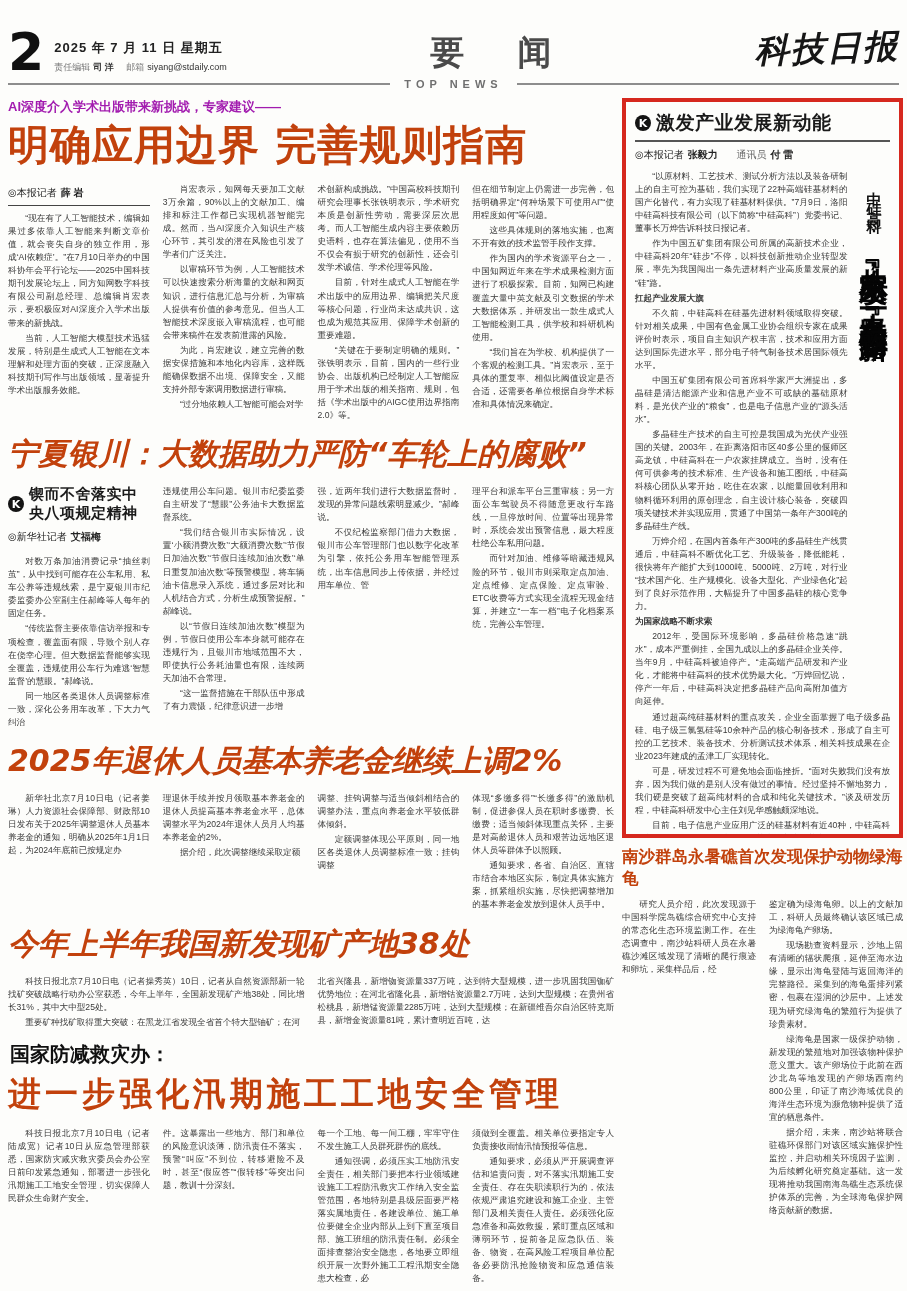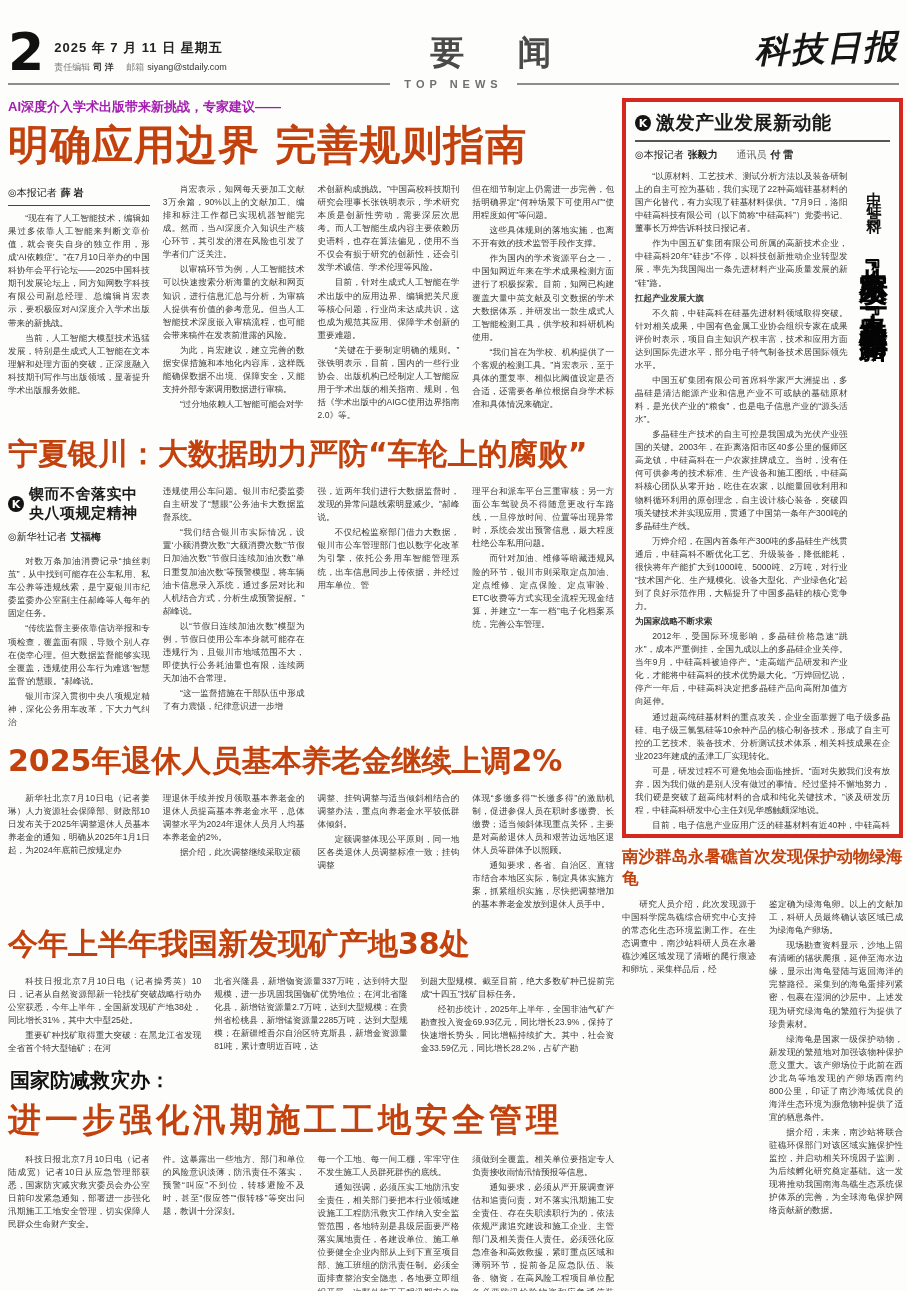--- a/index.html
+++ b/index.html
@@ -21,21 +21,21 @@
   .hdr-rule{display:flex;align-items:center;gap:14px;margin:2px 0 8px 0;}
   .hdr-rule .bar{flex:1;height:2px;background:#8d8d8d;}
   .sec-sub{font-size:11px;font-weight:bold;color:#6f6f6f;letter-spacing:5px;white-space:nowrap;}
   
   .main{display:flex;gap:8px;}
   .colL{width:606px;flex:none;}
   .colR{width:281px;flex:none;}
   .kicker{font-size:13px;font-weight:bold;color:#a21caf;}
   .headline{font-weight:900;color:#c2410c;text-align:left;font-family:"DejaVu Sans",sans-serif;}
   .h-ai{font-size:41px;letter-spacing:1px;margin:2px 0 10px 0;}
-  .h-mid{font-size:30px;margin:6px 0 10px 0;letter-spacing:0px;}
+  .h-mid{font-size:30px;margin:6px 0 10px 0;letter-spacing:0px;font-style:italic;}
   .byline{font-size:10px;color:#222;padding:3px 0 5px 0;border-bottom:1.5px solid #444;margin-bottom:6px;}
   .byline b{margin-left:4px;}
   .cols{display:flex;gap:13px;}
   .cols .c{flex:1;min-width:0;}
   .c p,.flow p{font-size:8.6px;line-height:1.52;text-align:justify;margin:0 0 2px 0;text-indent:2em;color:#3a3a3a;}
   [data-noindent] p:first-child{text-indent:0;}
   .kbadge{display:flex;align-items:center;gap:5px;margin-bottom:4px;}
   .kicon{width:16px;height:16px;border-radius:50%;background:#141414;color:#fff;font-size:11px;font-weight:900;
          display:flex;align-items:center;justify-content:center;flex:none;font-family:"DejaVu Sans",sans-serif;}
   .kbadge .ktext{font-size:15px;font-weight:900;color:#1a1a1a;letter-spacing:0.5px;}
@@ -122,21 +122,21 @@
         <div class="cols">
           <div class="c">
             <div class="kbadge">
               <span class="kicon">K</span>
               <span class="ktext">锲而不舍落实中央八项规定精神</span>
             </div>
             <div class="byline" style="border-bottom:none;"><span>◎新华社记者</span><b>艾福梅</b></div>
             <div>
                 <p>对数万条加油消费记录“抽丝剥茧”，从中找到可能存在公车私用、私车公养等违规线索，是宁夏银川市纪委监委办公室副主任郝峰等人每年的固定任务。</p>
                 <p>“传统监督主要依靠信访举报和专项检查，覆盖面有限，导致个别人存在侥幸心理。但大数据监督能够实现全覆盖，违规使用公车行为难逃‘智慧监督’的慧眼。”郝峰说。</p>
-                <p>银川市深入贯彻中央八项规定精神，深化公务用车改革，下大力气纠治</p>
+                <p>同一地区各类退休人员调整标准一致，深化公务用车改革，下大力气纠治</p>
               </div>
           </div>
           <div class="c" data-noindent="">
               <p>违规使用公车问题。银川市纪委监委自主研发了“慧眼”公务油卡大数据监督系统。</p>
               <p>“我们结合银川市实际情况，设置‘小额消费次数’‘大额消费次数’‘节假日加油次数’‘节假日连续加油次数’‘单日重复加油次数’等预警模型，将车辆油卡信息录入系统，通过多层对比和人机结合方式，分析生成预警提醒。”郝峰说。</p>
               <p>以“节假日连续加油次数”模型为例，节假日使用公车本身就可能存在违规行为，且银川市地域范围不大，即使执行公务耗油量也有限，连续两天加油不合常理。</p>
               <p>“这一监督措施在干部队伍中形成了有力震慑，纪律意识进一步增</p>
             </div>
           <div class="c" data-noindent="">
               <p>强，近两年我们进行大数据监督时，发现的异常问题线索明显减少。”郝峰说。</p>
@@ -172,24 +172,20 @@
 
       <div class="art">
         <div class="headline h-mid">今年上半年我国新发现矿产地38处</div>
         <div class="cols">
           <div class="c">
               <p>科技日报北京7月10日电（记者操秀英）10日，记者从自然资源部新一轮找矿突破战略行动办公室获悉，今年上半年，全国新发现矿产地38处，同比增长31%，其中大中型25处。</p>
               <p>重要矿种找矿取得重大突破：在黑龙江省发现全省首个特大型铀矿；在河</p>
             </div>
           <div class="c" data-noindent="">
               <p>北省兴隆县，新增铷资源量337万吨，达到特大型规模，进一步巩固我国铷矿优势地位；在河北省隆化县，新增钴资源量2.7万吨，达到大型规模；在贵州省松桃县，新增锰资源量2285万吨，达到大型规模；在新疆维吾尔自治区特克斯县，新增金资源量81吨，累计查明近百吨，达</p>
-            </div>
-          <div class="c" data-noindent="">
-              <p>到超大型规模。截至目前，绝大多数矿种已提前完成“十四五”找矿目标任务。</p>
-              <p>经初步统计，2025年上半年，全国非油气矿产勘查投入资金69.93亿元，同比增长23.9%，保持了快速增长势头，同比增幅持续扩大。其中，社会资金33.59亿元，同比增长28.2%，占矿产勘</p>
             </div>
         </div>
       </div>
 
       <div class="art">
         <div class="flood-kicker">国家防减救灾办：</div>
         <div class="headline h-flood">进一步强化汛期施工工地安全管理</div>
         <div class="cols">
           <div class="c">
               <p>科技日报北京7月10日电（记者陆成宽）记者10日从应急管理部获悉，国家防灾减灾救灾委员会办公室日前印发紧急通知，部署进一步强化汛期施工工地安全管理，切实保障人民群众生命财产安全。</p>

